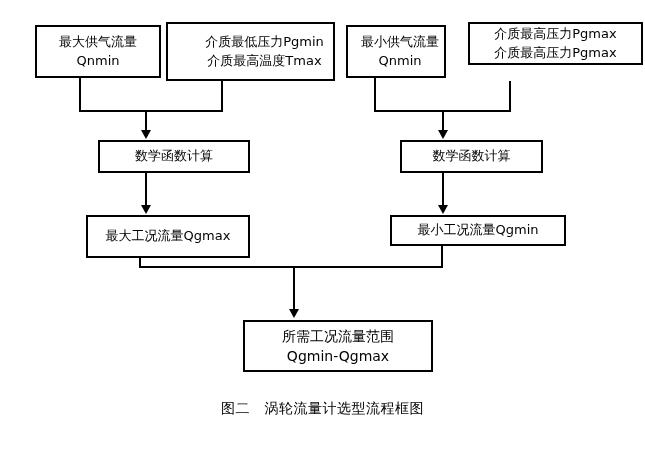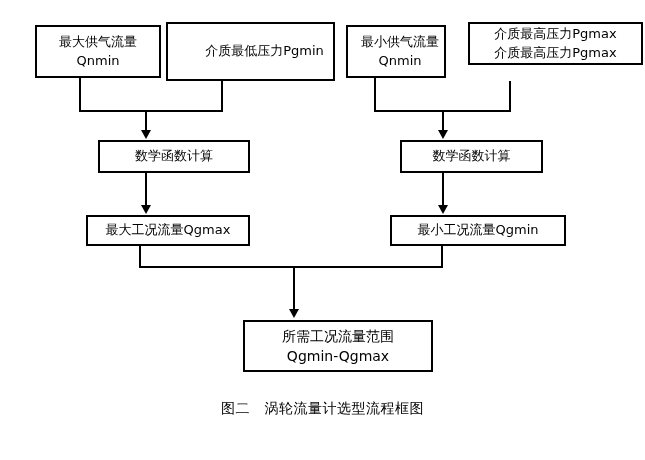--- a/index.html
+++ b/index.html
@@ -45,21 +45,21 @@
   #box-qnmax   { left: 7px;   top: 25px;  width: 126px; height: 53px; }
   #box-pgmin   { left: 138px; top: 22px;  width: 169px; height: 59px; padding-left: 28px; }
   #box-qnmin   { left: 318px; top: 25px;  width: 100px; height: 53px; padding-left: 8px; }
   #box-pgmax   { left: 440px; top: 22px;  width: 175px; height: 43px; }
 
   
   #box-math-left  { left: 70px;  top: 140px; width: 152px; height: 33px; }
   #box-math-right { left: 372px; top: 140px; width: 143px; height: 33px; }
 
   
-  #box-qgmax { left: 58px;  top: 215px; width: 164px; height: 31px; }
+  #box-qgmax { left: 58px;  top: 215px; width: 164px; height: 43px; }
   #box-qgmin { left: 362px; top: 215px; width: 176px; height: 31px; }
 
   
   #box-final { left: 215px; top: 320px; width: 190px; height: 52px; font-size: 14px; }
 
   
   .vline, .hline {
     position: absolute;
     background: #000000;
     z-index: 1;
@@ -93,20 +93,21 @@
 
 <div id="canvas">
 
   <div class="node" id="box-qnmax">
     <span class="line-a">最大供气流量</span>
     <span class="line-b">Qnmin</span>
   </div>
 
   <div class="node" id="box-pgmin">
     <span class="line-a">介质最低压力Pgmin</span>
+    <span class="line-b">介质最高温度Tmax</span>
   </div>
 
   <div class="node" id="box-qnmin">
     <span class="line-a">最小供气流量</span>
     <span class="line-b">Qnmin</span>
   </div>
 
   <div class="node" id="box-pgmax">
     <span class="line-a">介质最高压力Pgmax</span>
     <span class="line-b">介质最高压力Pgmax</span>

